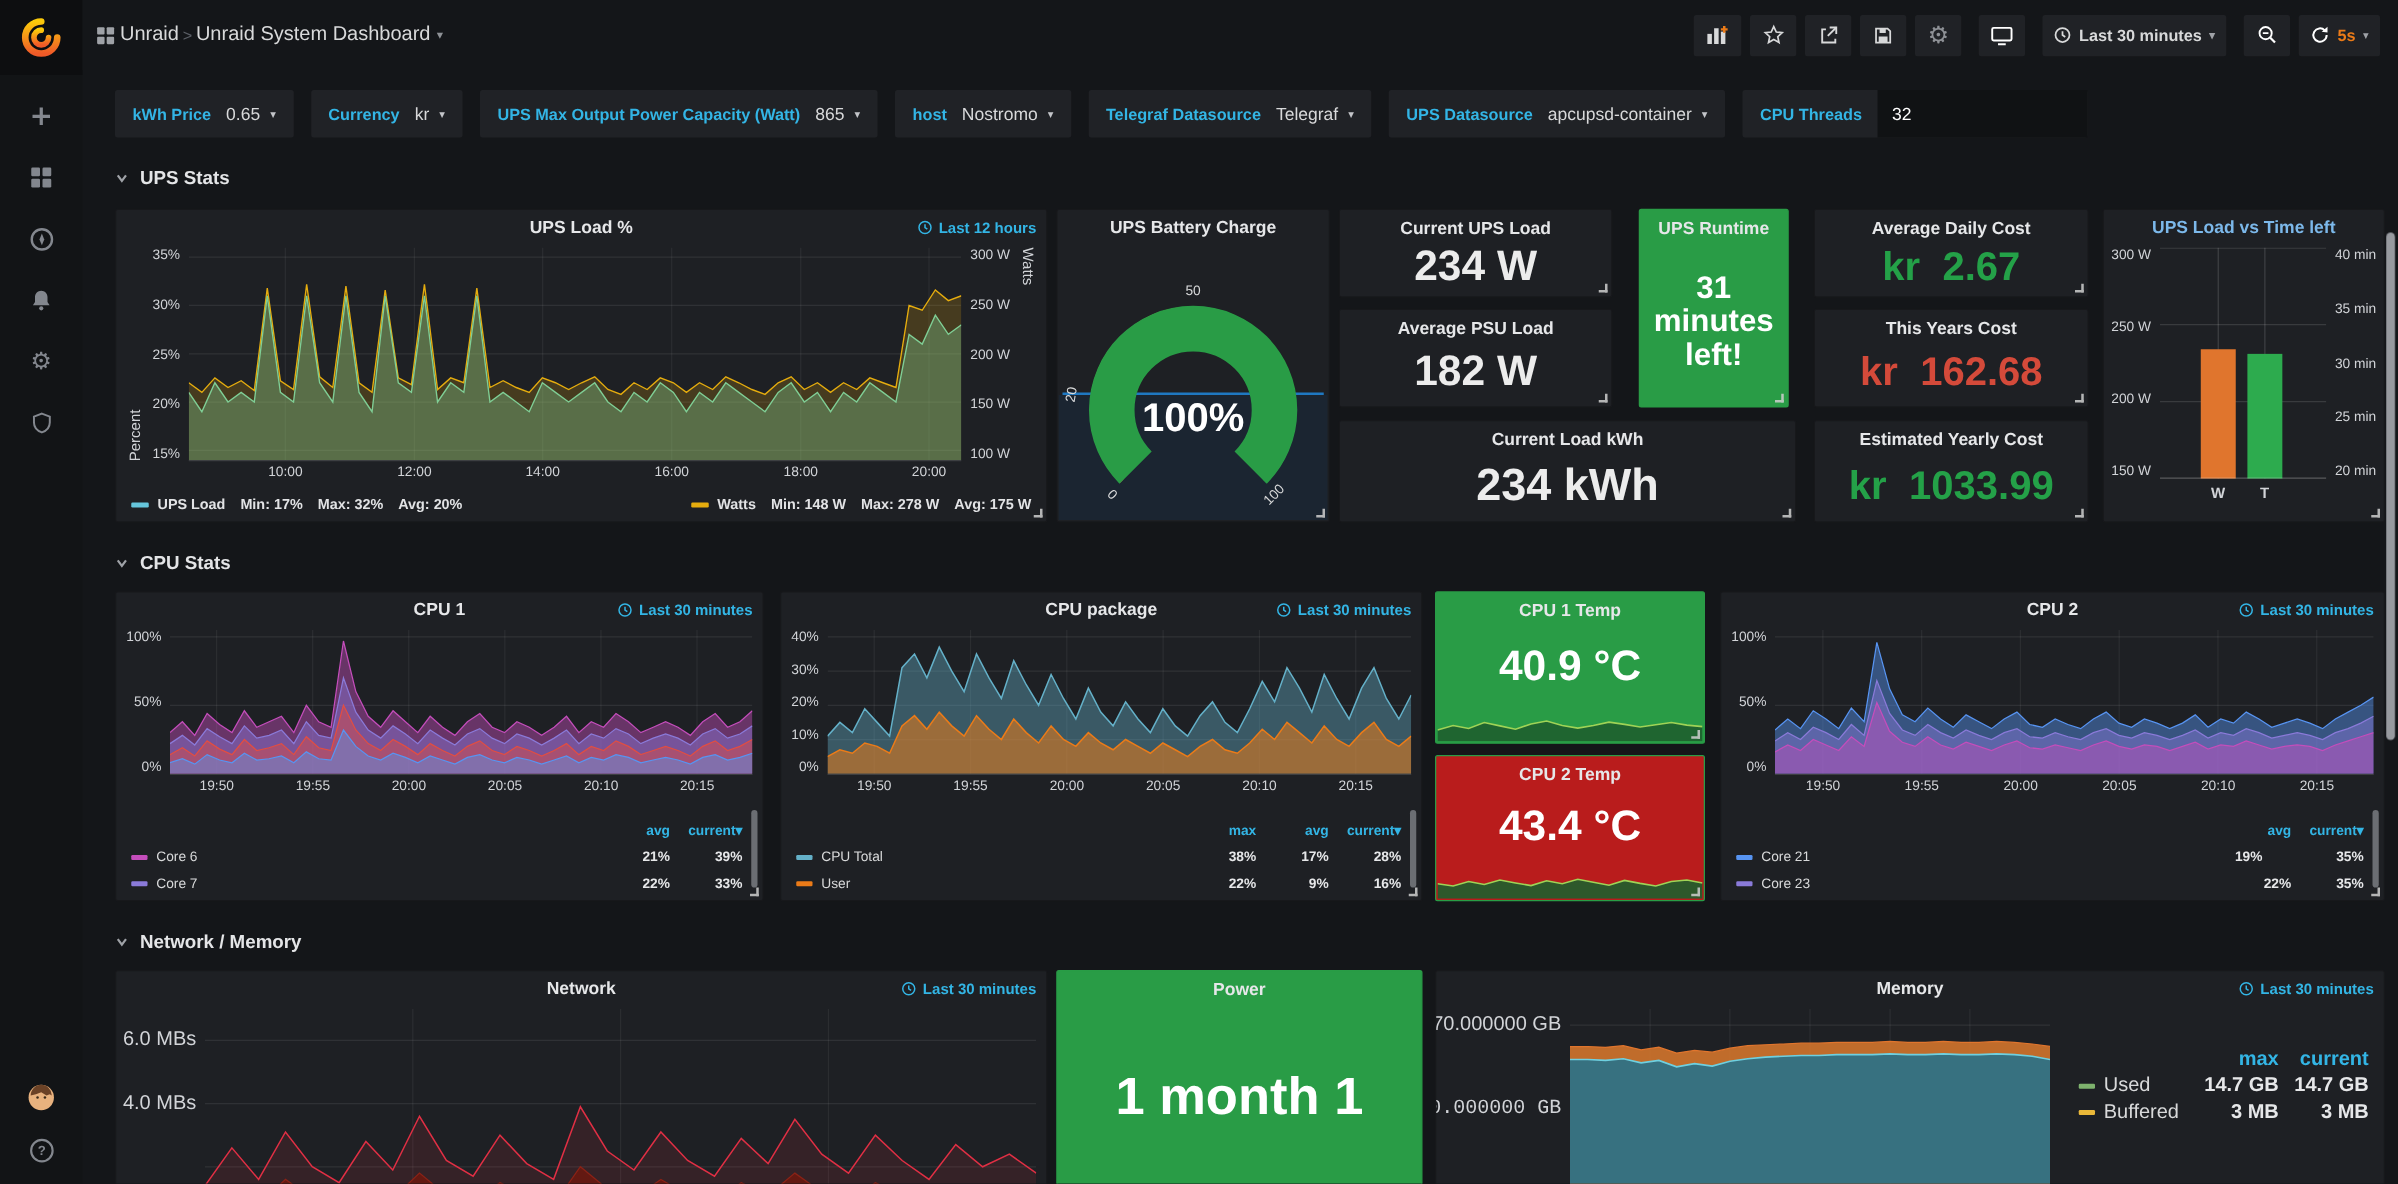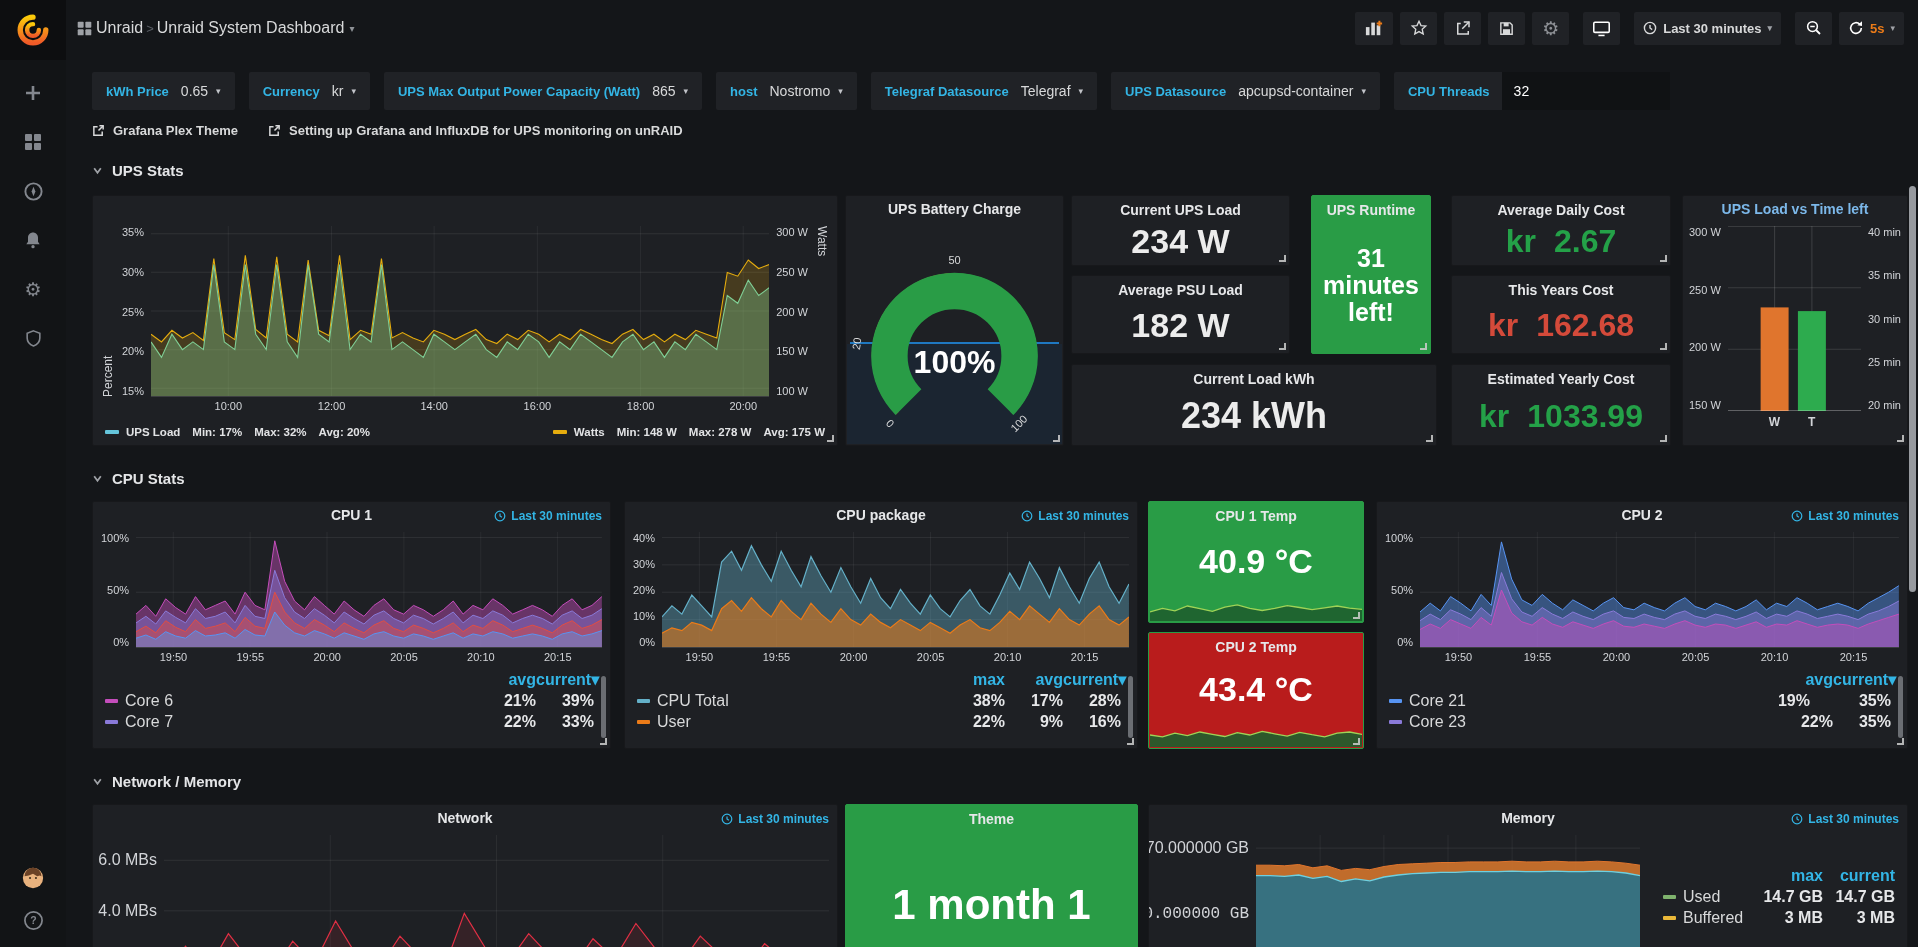--- a/index.html
+++ b/index.html
@@ -70,21 +70,21 @@
   .plot.noline { border-bottom:none; }
   .plot svg { position:absolute; inset:0; width:100%; height:100%; }
   .xax { position:absolute; left:0; right:0; bottom:-18px; height:14px; }
   .xax span { position:absolute; transform:translateX(-50%); font-size:11px; color:#d2d4d8; white-space:nowrap; }
 
   
   .ups-legend { position:absolute; left:12px; right:12px; bottom:7px; display:flex; justify-content:space-between; font-size:11.5px; font-weight:bold; color:#e2e3e5; }
   .ul-item { display:flex; align-items:center; gap:7px; }
   .ul-item i { width:14px; height:4px; border-radius:1px; display:inline-block; }
   .ul-item .stat { margin-left:5px; }
-  .lg { position:absolute; left:12px; right:16px; bottom:16px; font-size:16px; }
+  .lg { position:absolute; left:12px; right:16px; bottom:3px; font-size:11px; }
   .lg-row { display:grid; height:21px; align-items:center; }
   .lg-name { display:flex; align-items:center; gap:7px; color:#d8d9da; cursor:pointer; }
   .lg-name i { width:13px; height:4px; border-radius:1px; display:inline-block; }
   .lg-val { text-align:right; font-weight:bold; color:#e6e7e9; }
   .lg-h { color:#33b5e5; cursor:pointer; }
   .lg-scroll { position:absolute; right:4px; bottom:10px; width:5px; height:62px; background:#85888e; border-radius:3px; opacity:.75; }
 
   
   .stat-title { font-size:14px; font-weight:bold; text-align:center; margin-top:6px; color:#e6e7e9; cursor:pointer; }
   .stat-value { position:absolute; left:0; right:0; top:26px; bottom:4px; display:flex; align-items:center;
@@ -304,49 +304,41 @@
               <span>apcupsd-container</span>
               <span class="caret">▾</span>
             </span>
           </div>
         <div class="var-box" style="padding-right:0;">
           <span class="var-label">CPU Threads</span>
           <span class="var-input">32</span>
           </div>
       </div>
 
-      <div class="links">
-        <span class="dash-link">
-          <svg width="13" height="13" viewBox="0 0 14 14">
-              <path d="M6,3H2v9h9V8" stroke="#d8d9da" stroke-width="1.6" fill="none"></path>
-              <path d="M8,2h4v4" stroke="#d8d9da" stroke-width="1.6" fill="none"></path>
-              <path d="M12,2L7,7" stroke="#d8d9da" stroke-width="1.6"></path>
-            </svg>
-          <span>Grafana Plex Theme</span>
-          </span>
-        <span class="dash-link">
-          <svg width="13" height="13" viewBox="0 0 14 14">
-              <path d="M6,3H2v9h9V8" stroke="#d8d9da" stroke-width="1.6" fill="none"></path>
-              <path d="M8,2h4v4" stroke="#d8d9da" stroke-width="1.6" fill="none"></path>
-              <path d="M12,2L7,7" stroke="#d8d9da" stroke-width="1.6"></path>
-            </svg>
-          <span>Setting up Grafana and InfluxDB for UPS monitoring on unRAID</span>
-          </span>
-      </div>
 
       <div class="sec-head">
         <svg class="chev" width="11" height="11" viewBox="0 0 10 10">
             <polyline points="2,3 5,7 8,3" stroke="#9fa2a7" stroke-width="1.6" fill="none"></polyline>
           </svg>
         <span>UPS Stats</span>
         </div>
 
       <div class="row ups">
 
         <div class="panel" style="left:0;top:0;width:746px;height:251px;">
+          <div class="p-head">
+            <span class="p-title">UPS Load %</span>
+            <a class="time-link">
+              <svg width="12" height="12" viewBox="0 0 16 16">
+                  <circle cx="8" cy="8" r="6.4" stroke="#33b5e5" stroke-width="1.6" fill="none"></circle>
+                  <path d="M8,4.5V8l2.5,1.8" stroke="#33b5e5" stroke-width="1.6" fill="none"></path>
+                </svg>
+              <span>Last 12 hours</span>
+              </a>
+          </div>
           <div class="ts-body" style="bottom:48px;">
             <div class="ylab">Percent</div>
             <div class="yax">
                 <span>35%</span>
                 <span>30%</span>
                 <span>25%</span>
                 <span>20%</span>
                 <span>15%</span>
               </div>
             <div class="plot">
@@ -787,21 +779,21 @@
                   <path d="M0.0,159.3 L21.5,144.1 L42.9,156.8 L64.4,136.5 L85.8,151.7 L107.3,156.8 L128.7,141.6 L150.2,151.7 L171.6,131.5 L193.1,149.2 L214.5,154.2 L236.0,139.1 L257.4,149.2 L278.9,156.8 L300.3,126.4 L321.8,144.1 L343.2,151.7 L364.7,136.5 L386.1,149.2 L407.6,154.2 L429.0,139.1 L450.5,149.2 L471.9,131.5 L493.4,146.7 L514.8,154.2 L536.3,139.1 L557.7,149.2 L579.2,156.8 L600.6,141.6 L622.1,151.7 L643.5,146.7 L665.0,154.2 " fill="none" stroke="#7f2010" stroke-width="1"></path>
                   <path d="M0.0,141.6 L21.5,111.3 L42.9,136.5 L64.4,98.6 L85.8,126.4 L107.3,139.1 L128.7,106.2 L150.2,129.0 L171.6,86.0 L193.1,121.4 L214.5,134.0 L236.0,101.1 L257.4,123.9 L278.9,136.5 L300.3,78.4 L321.8,113.8 L343.2,129.0 L364.7,98.6 L386.1,121.4 L407.6,134.0 L429.0,103.7 L450.5,123.9 L471.9,88.5 L493.4,116.3 L514.8,131.5 L536.3,101.1 L557.7,121.4 L579.2,136.5 L600.6,108.7 L622.1,126.4 L643.5,116.3 L665.0,131.5 L665,177 L0,177 Z" fill="#e02f44" fill-opacity="0.12" stroke="none"></path>
                   <path d="M0.0,141.6 L21.5,111.3 L42.9,136.5 L64.4,98.6 L85.8,126.4 L107.3,139.1 L128.7,106.2 L150.2,129.0 L171.6,86.0 L193.1,121.4 L214.5,134.0 L236.0,101.1 L257.4,123.9 L278.9,136.5 L300.3,78.4 L321.8,113.8 L343.2,129.0 L364.7,98.6 L386.1,121.4 L407.6,134.0 L429.0,103.7 L450.5,123.9 L471.9,88.5 L493.4,116.3 L514.8,131.5 L536.3,101.1 L557.7,121.4 L579.2,136.5 L600.6,108.7 L622.1,126.4 L643.5,116.3 L665.0,131.5 " fill="none" stroke="#e02f44" stroke-width="1.2"></path>
                 </svg>
             </div>
           </div>
 
         </div>
 
         <div class="panel" style="left: 753px; top: 0px; width: 293px; height: 250px; background: rgb(41, 156, 70); border-color: rgb(41, 156, 70);">
-          <div class="stat-title">Theme</div>
+          <div class="stat-title">Power</div>
           <div class="stat-value uptime">1 month 1</div>
         </div>
 
         <div class="panel" style="left:1056px;top:0;width:760px;height:250px;">
           <div class="p-head">
             <span class="p-title">Memory</span>
             <a class="time-link">
               <svg width="12" height="12" viewBox="0 0 16 16">
                   <circle cx="8" cy="8" r="6.4" stroke="#33b5e5" stroke-width="1.6" fill="none"></circle>
                   <path d="M8,4.5V8l2.5,1.8" stroke="#33b5e5" stroke-width="1.6" fill="none"></path>

